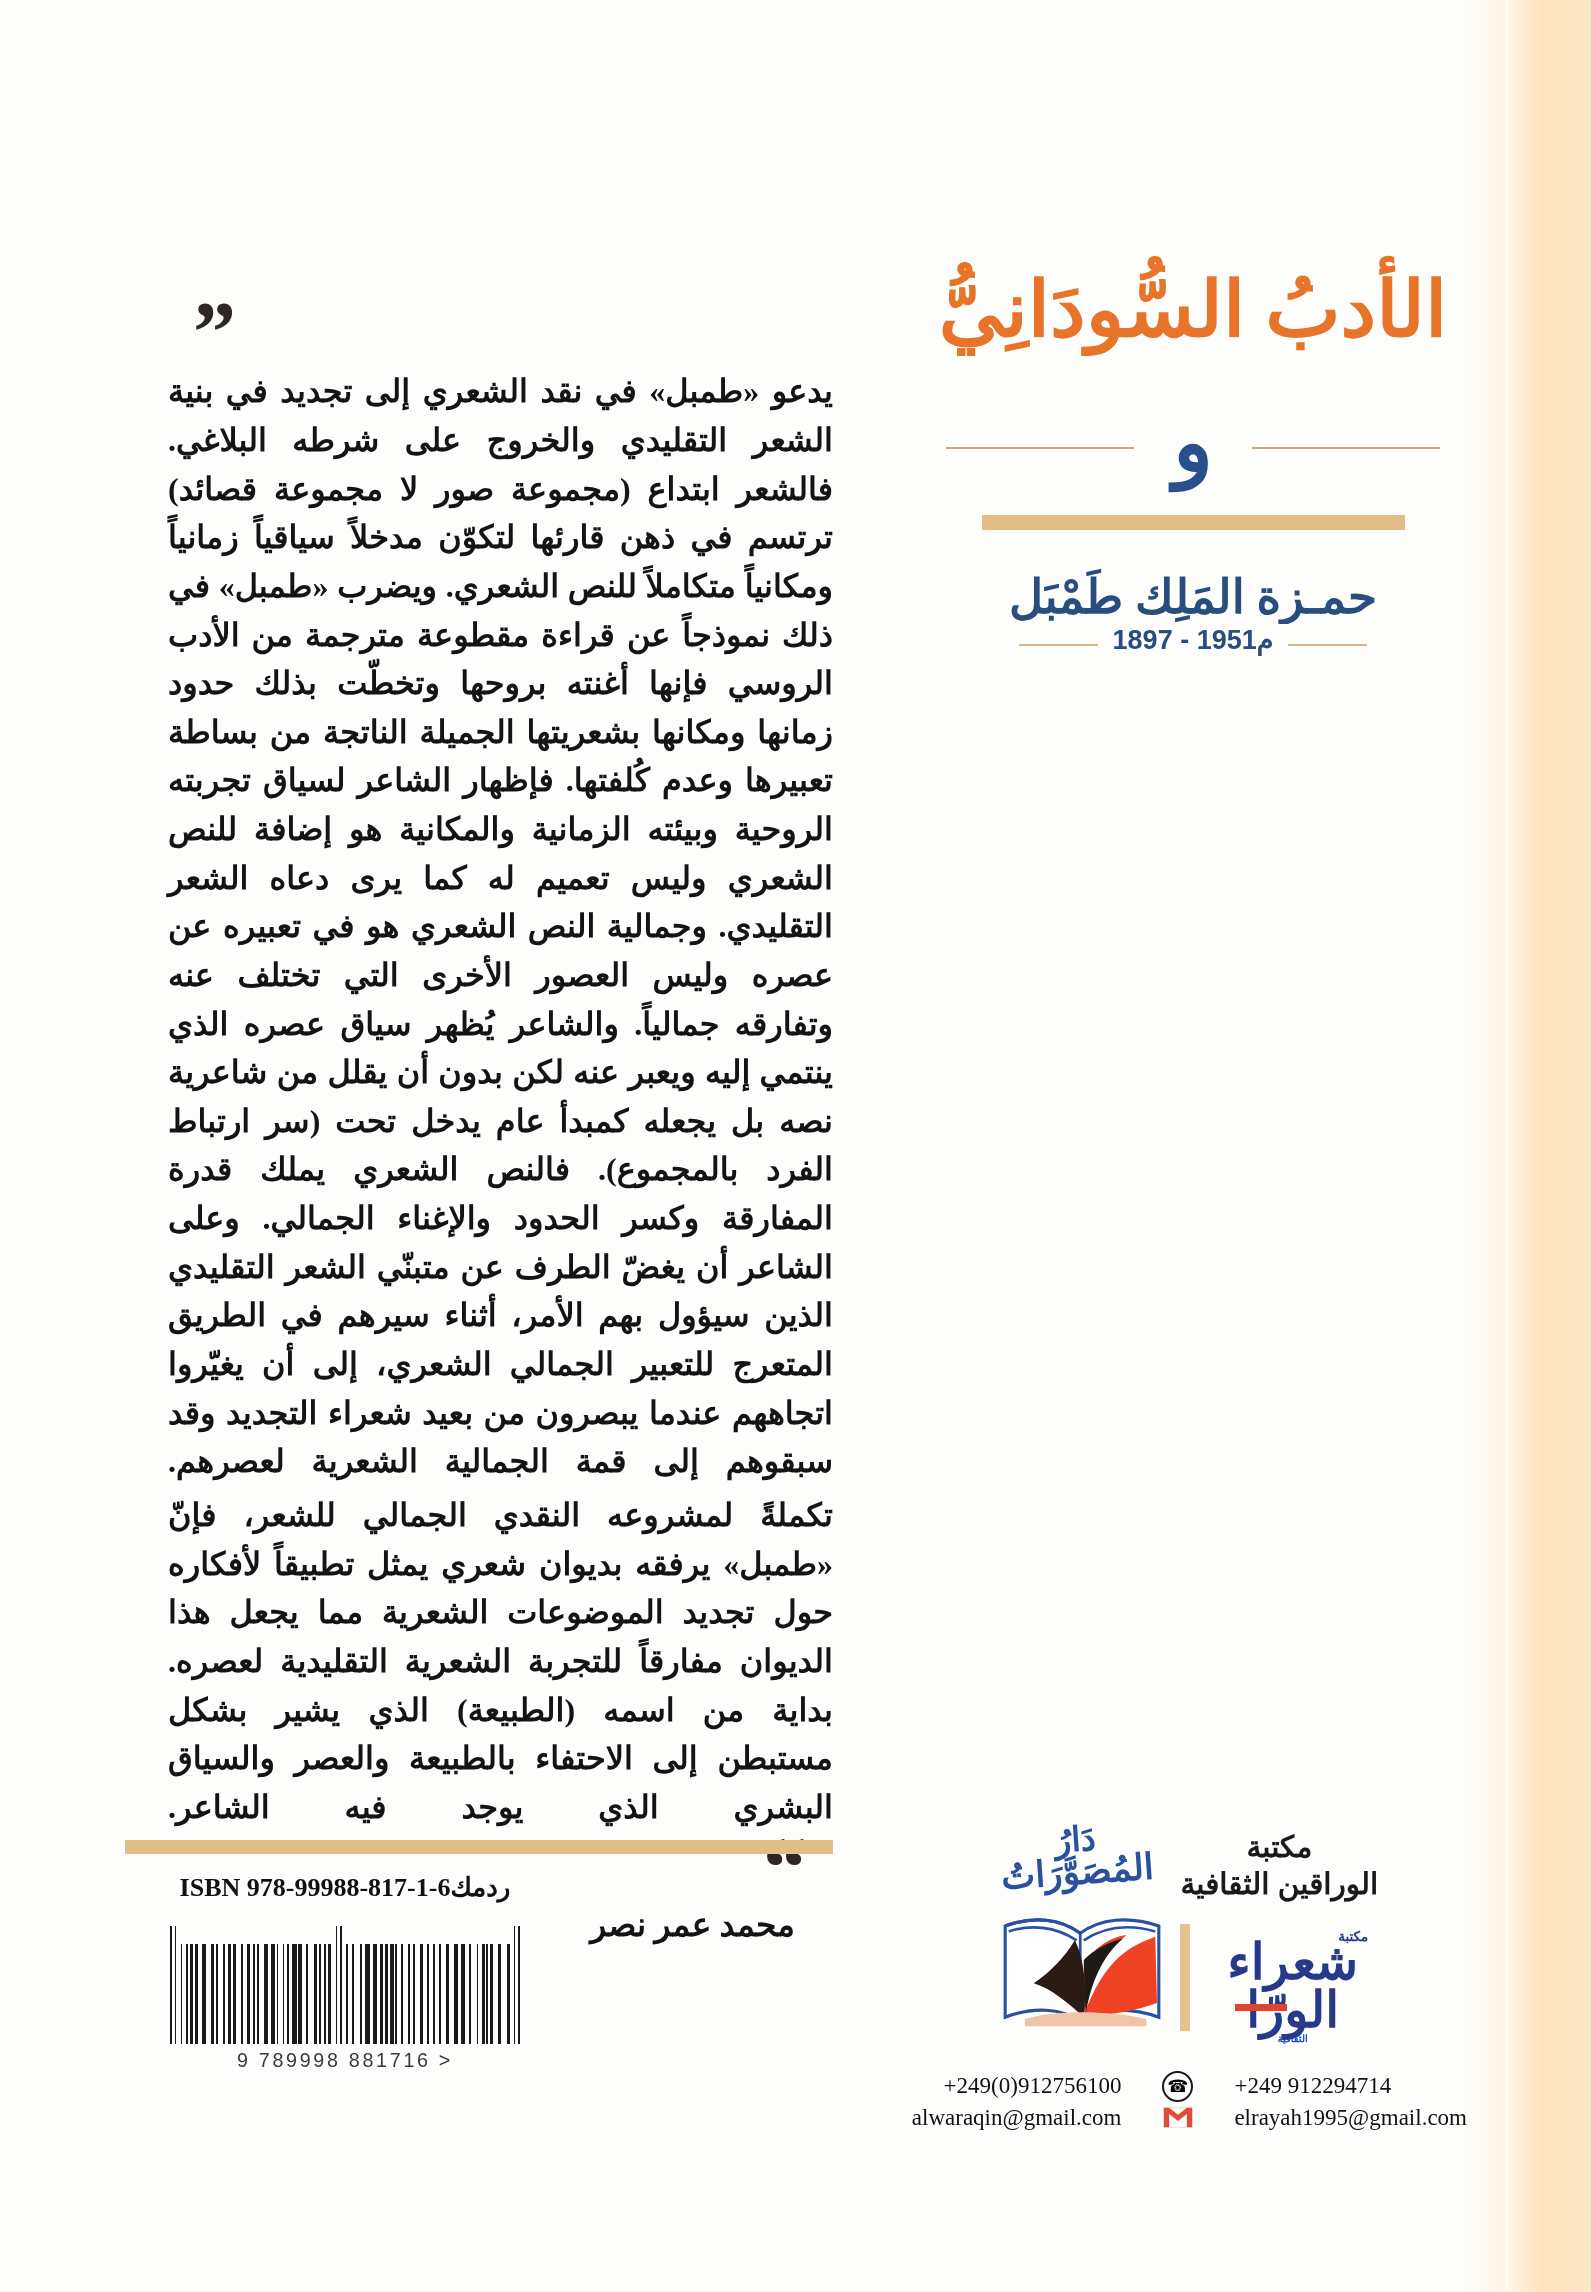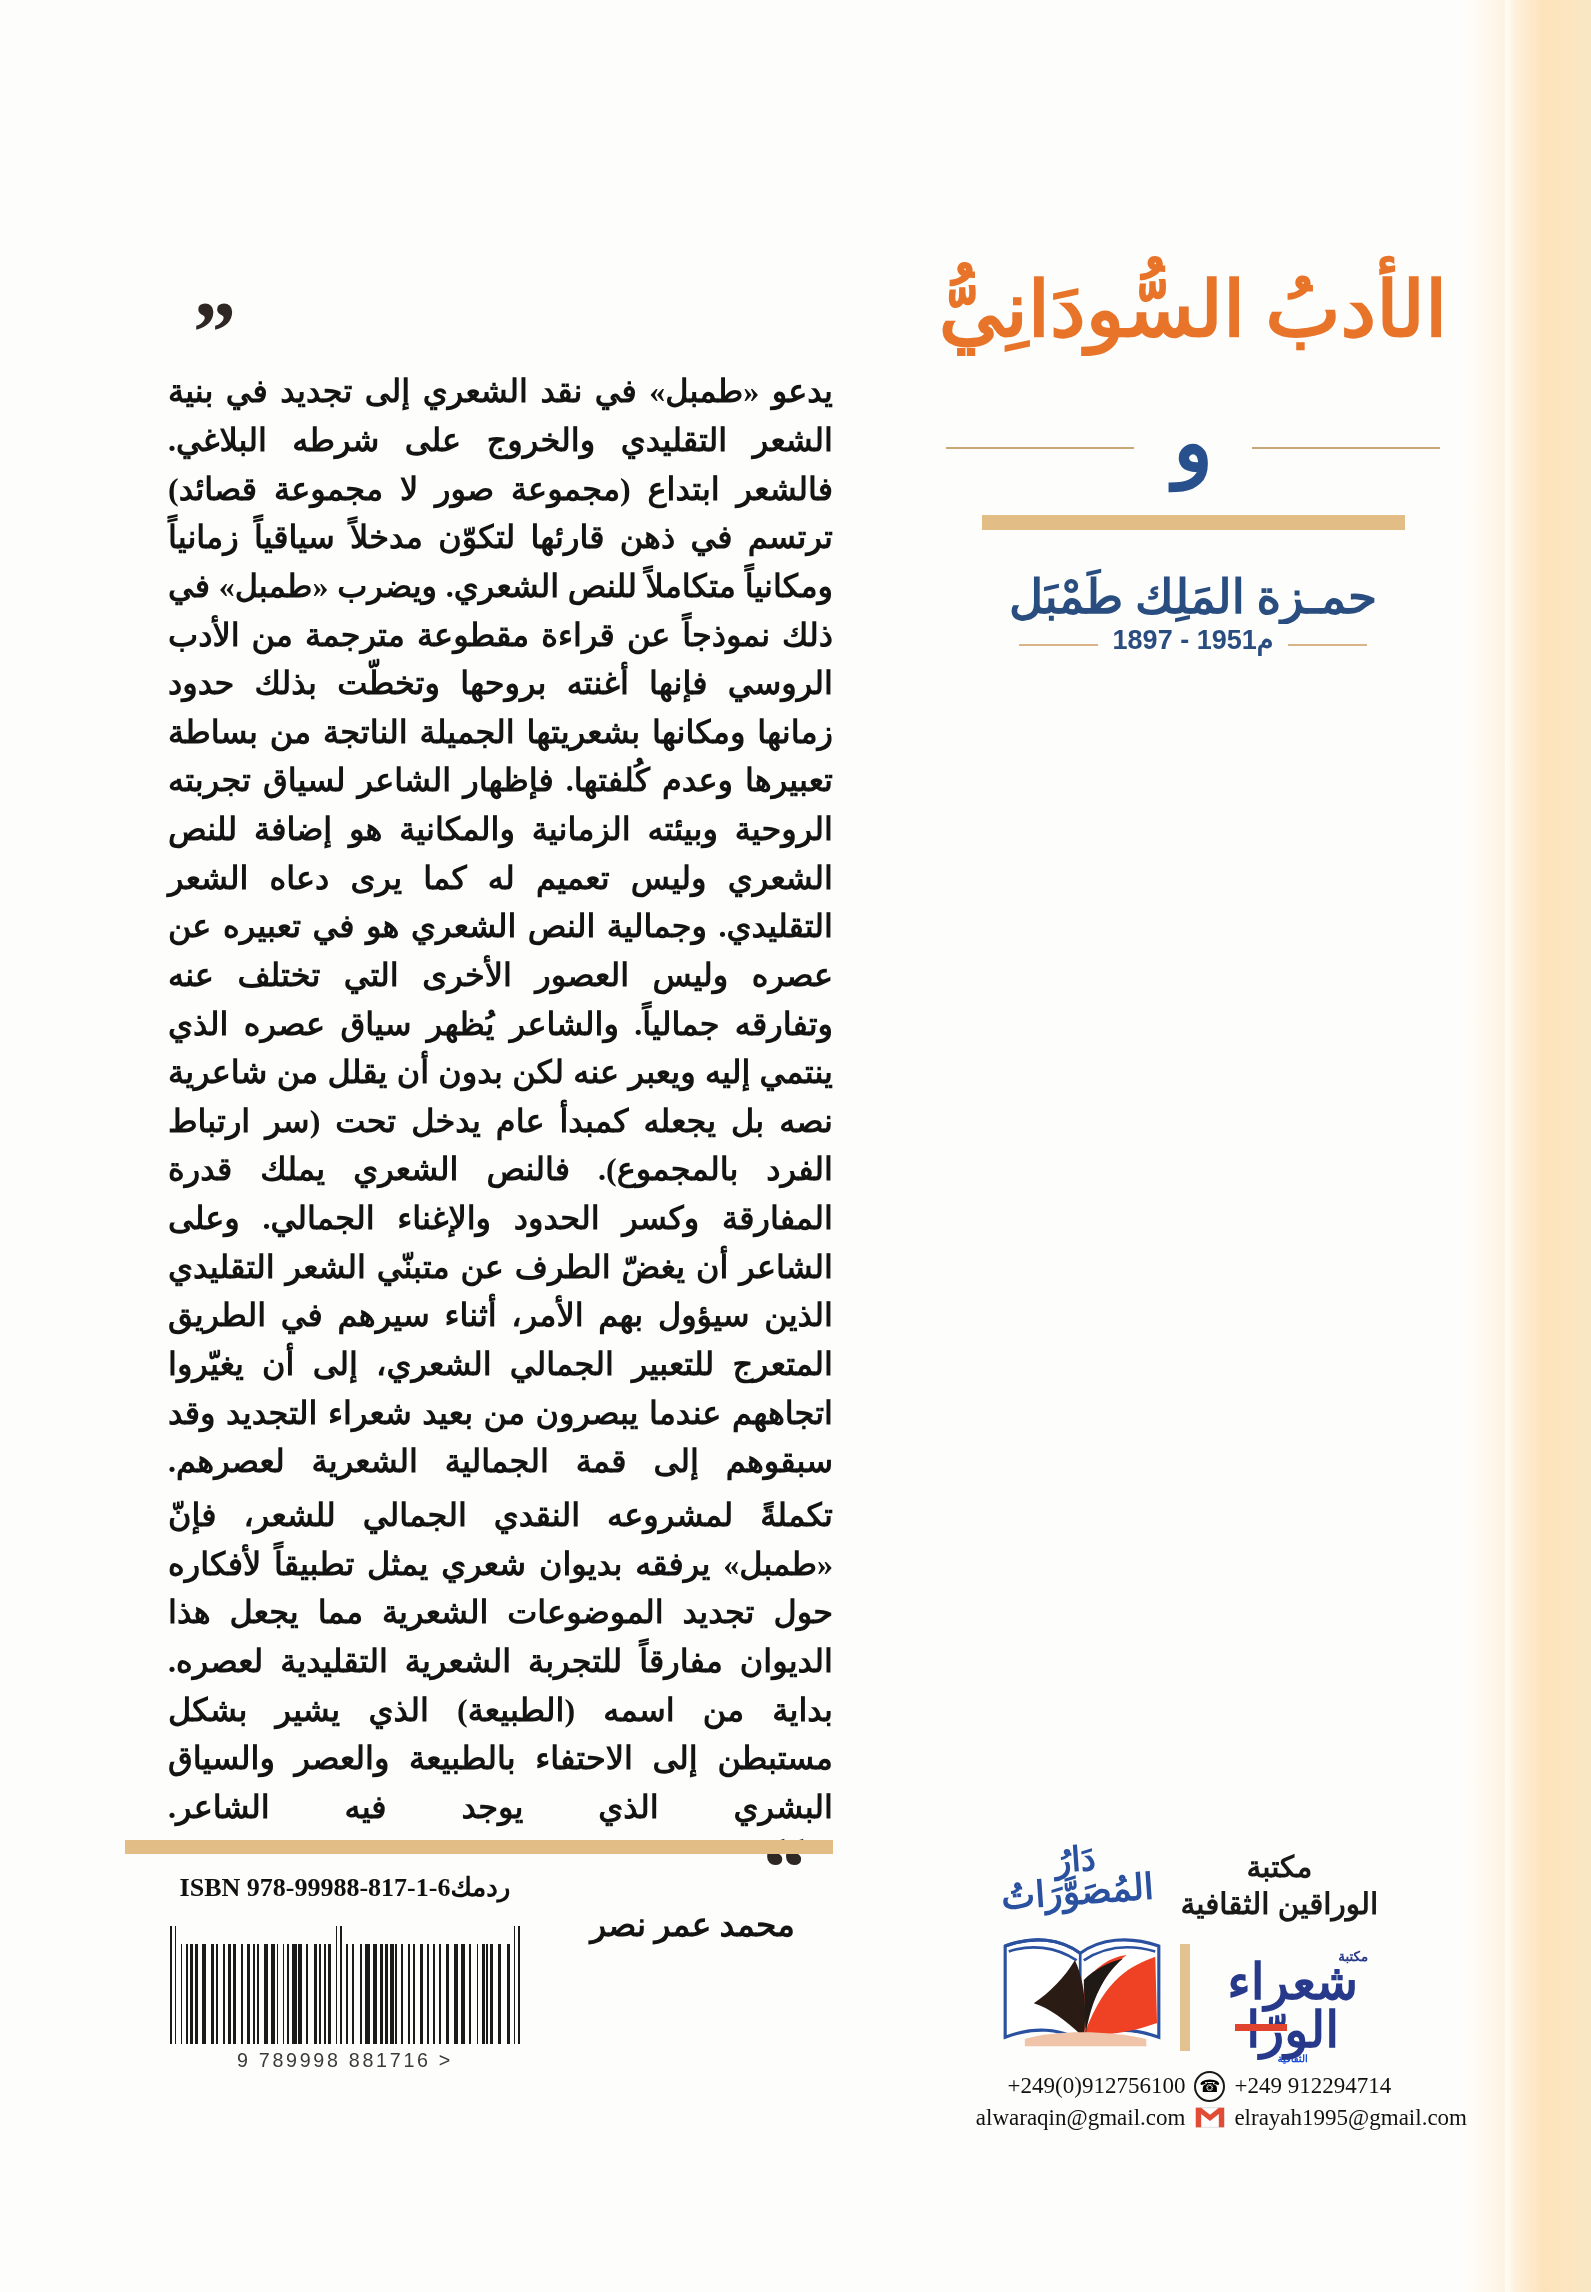--- a/index.html
+++ b/index.html
@@ -257,24 +257,24 @@
   }
 
   
   .logo-emblem {
     width: 168px;
     height: 134px;
     position: relative;
   }
 
   .contacts {
-    margin-top: 6px;
+    margin-top: 26px;
     display: flex;
     flex-direction: row;
-    justify-content: flex-end;
+    justify-content: space-between;
     gap: 0;
     direction: ltr;
   }
   .contact-col {
     font-family: "Liberation Serif", "DejaVu Serif", serif;
     font-size: 23px;
     color: #111;
     line-height: 1.42;
     white-space: nowrap;
   }

